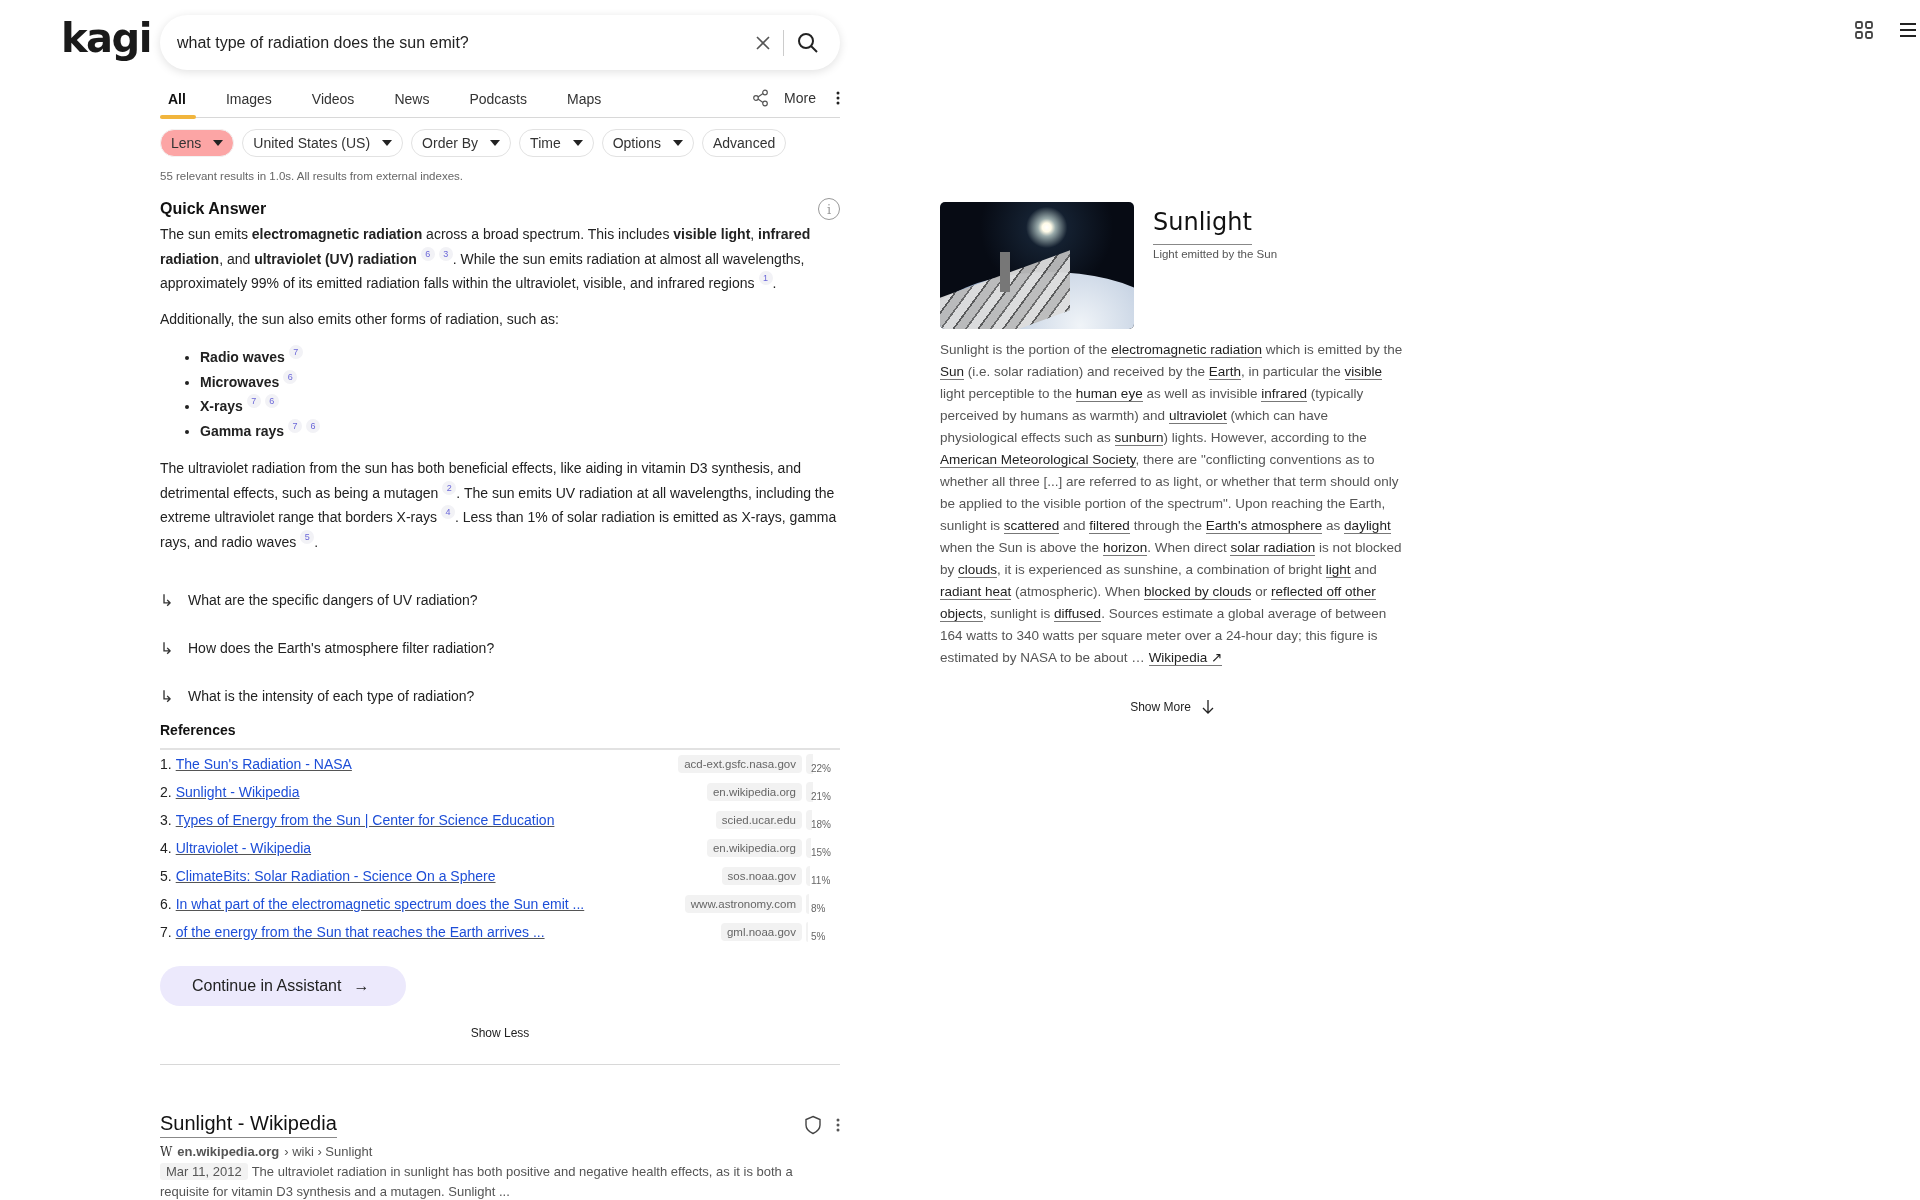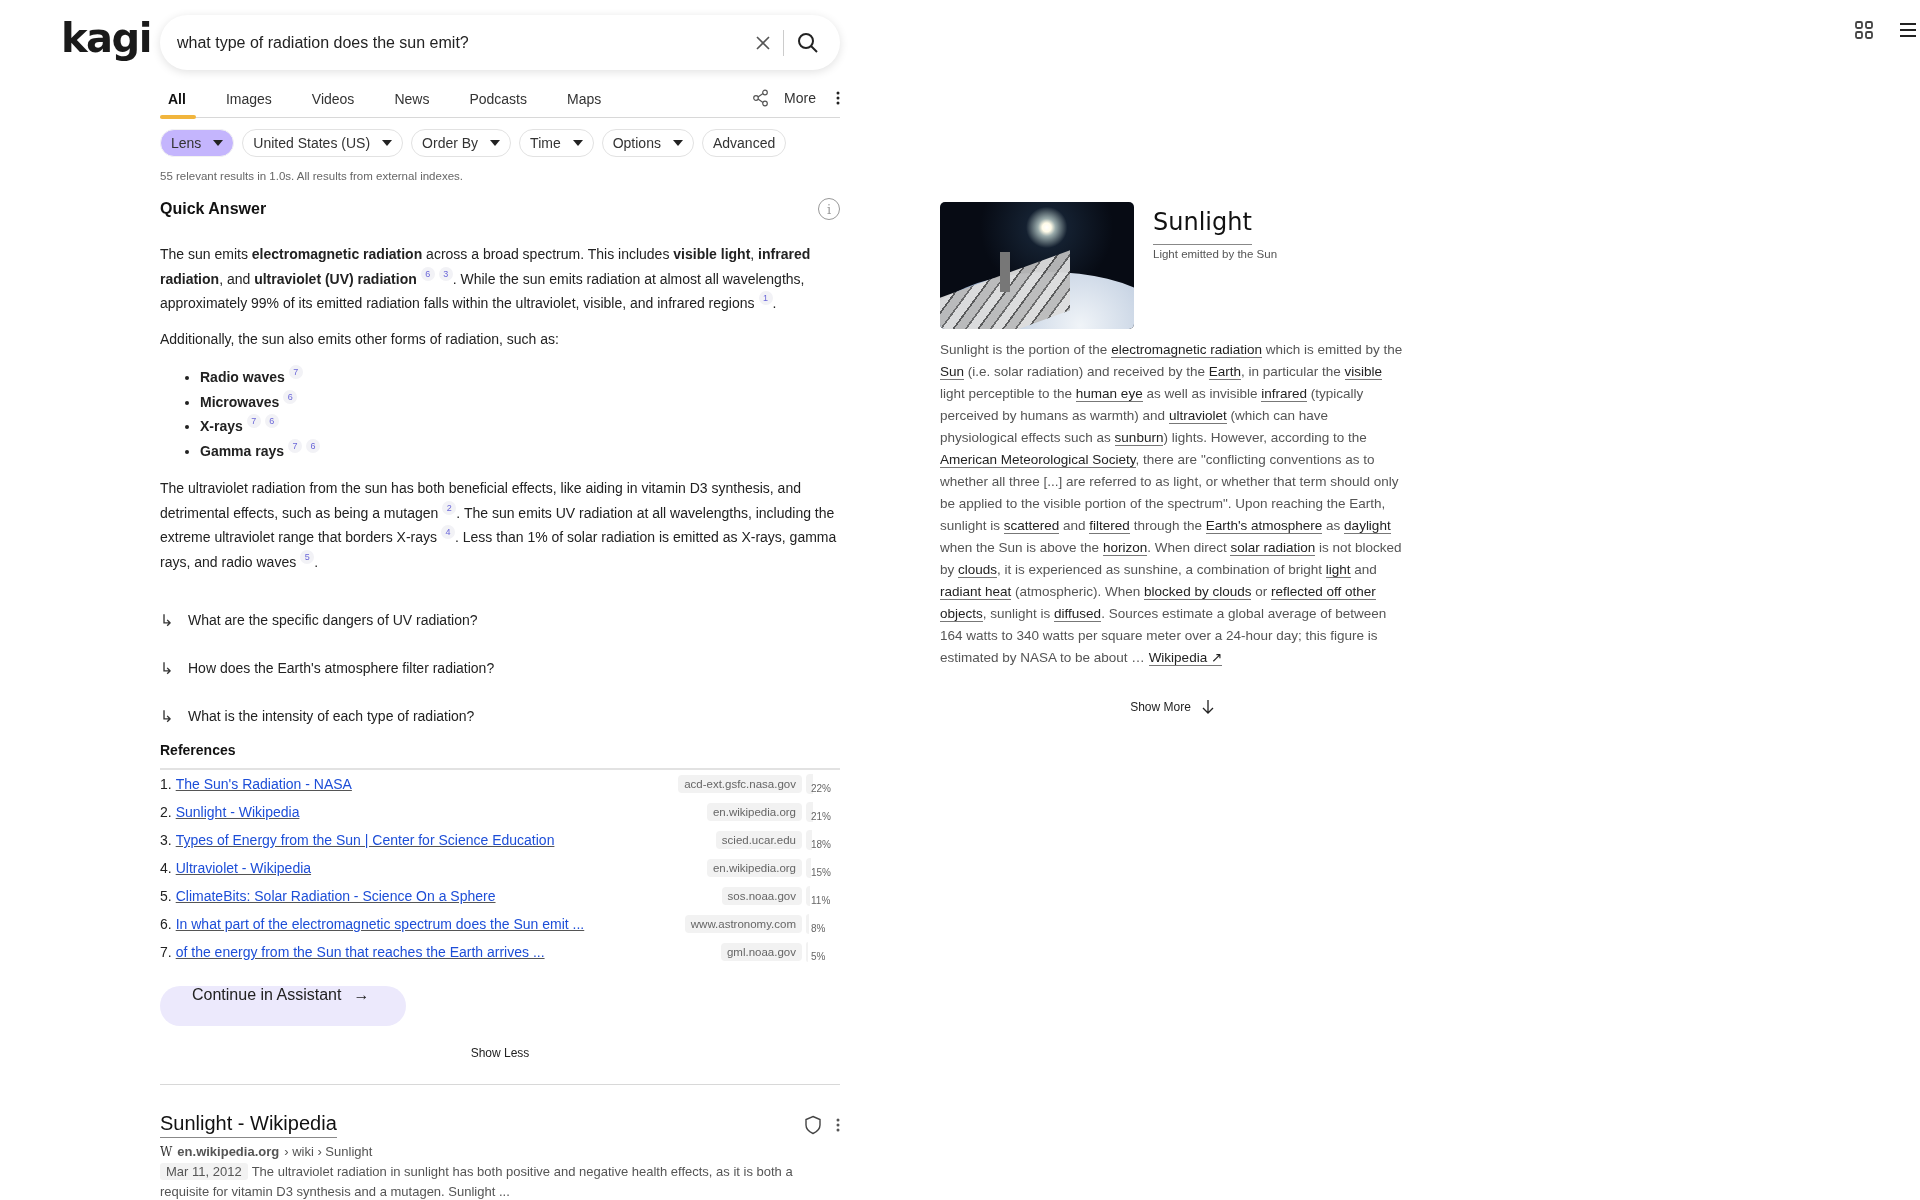--- a/index.html
+++ b/index.html
@@ -20,31 +20,31 @@
   .tabs { position: absolute; left: 160px; top: 88px; width: 680px; height: 30px; border-bottom: 1px solid #d8d8d8; display: flex; align-items: flex-start; }
   .tab { font-size: 14px; color: #333; margin-right: 24px; padding: 3px 8px 0 8px; position: relative; cursor: pointer; height: 29px; }
   .tab:first-child { padding-left: 8px; }
   .tab.active { font-weight: bold; color: #111; }
   .tab.active::after { content: ""; position: absolute; left: 0; bottom: -2px; width: 36px; height: 4px; border-radius: 2px; background: #f1b53d; }
   .tabs-right { margin-left: auto; display: flex; align-items: center; gap: 14px; padding-top: 1px; }
   .more-btn { display: flex; align-items: center; gap: 20px; font-size: 14px; color: #333; cursor: pointer; }
 
   .filters { position: absolute; left: 160px; top: 129px; display: flex; gap: 8px; }
   .chip { height: 28px; border: 1px solid #e2e2e2; border-radius: 14px; padding: 0 10px; display: flex; align-items: center; gap: 12px; font-size: 14px; color: #333; background: #fff; cursor: pointer; }
-  .chip.filled { background: #c4b5fd; border-color: #f2f2f2; }
+  .chip.filled { background: #fca5a5; border-color: #f2f2f2; }
   .caret { width: 0; height: 0; border-left: 5px solid transparent; border-right: 5px solid transparent; border-top: 6px solid #222; }
 
   .results-info { position: absolute; left: 160px; top: 170px; font-size: 11.5px; color: #666; }
 
   .qa { position: absolute; left: 160px; top: 197px; width: 680px; }
   .qa-head { display: flex; justify-content: space-between; align-items: center; height: 24px; }
   .qa-title { font-size: 16px; font-weight: bold; color: #111; }
   .info-icon { width: 22px; height: 22px; border: 1.5px solid #999; border-radius: 50%; display: flex; align-items: center; justify-content: center; font-size: 13px; color: #999; font-family: "DejaVu Serif", serif; cursor: pointer; }
   .qa p { font-size: 14px; line-height: 23.5px; color: #222; }
-  .qa p.p1 { margin-top: 22px; }
+  .qa p.p1 { margin-top: 2px; }
   .qa p.p2 { margin-top: 12px; }
   .qa ul { margin: 14px 0 0 40px; list-style: disc; font-size: 14px; }
   .qa ul li { line-height: 23.5px; font-weight: bold; color: #222; }
   .qa p.p3 { margin-top: 14px; }
   .cite { display: inline-block; min-width: 14px; height: 14px; border-radius: 7px; background: #f2f2f6; color: #6a66d8; font-size: 9px; line-height: 14px; text-align: center; font-weight: normal; vertical-align: 7px; margin-left: 4px; padding: 0 3px; cursor: pointer; }
 
   .followups { margin-top: 22px; }
   .followup { display: flex; align-items: center; gap: 8px; height: 48px; font-size: 14px; color: #222; cursor: pointer; }
   .followup .arr { font-size: 16px; color: #333; width: 20px; }
 
@@ -52,21 +52,21 @@
   .refs-title { font-size: 14px; font-weight: bold; color: #111; padding-bottom: 10px; border-bottom: 2px solid #e2e2e2; }
   .ref-row { display: flex; align-items: center; height: 28px; font-size: 14px; color: #222; }
   .ref-row:first-of-type { margin-top: 4px; }
   .ref-num { margin-right: 4px; }
   .ref-link { color: #1d4ed8; text-decoration: underline; text-decoration-color: #555; cursor: pointer; }
   .ref-domain { margin-left: auto; background: #f2f2f2; border-radius: 4px; padding: 3px 6px; font-size: 11.5px; color: #666; }
   .ref-pct { width: 34px; height: 20px; margin-left: 4px; position: relative; font-size: 10px; color: #666; display: flex; align-items: flex-end; padding-left: 5px; }
   .ref-pct .bar { position: absolute; left: 0; top: 0; height: 100%; background: #f2f2f2; border-radius: 4px 0 0 4px; }
   .ref-pct span { position: relative; }
 
-  .continue-btn { margin-top: 20px; width: 246px; height: 40px; border-radius: 20px; background: #ece9fc; display: flex; padding-left: 32px; gap: 12px; font-size: 16px; color: #222; cursor: pointer; border: none; }
+  .continue-btn { margin-top: 20px; width: 246px; height: 40px; border-radius: 20px; background: #ece9fc; display: flex; align-items: center; padding-left: 32px; gap: 12px; font-size: 16px; color: #222; cursor: pointer; border: none; }
   .show-less { margin-top: 22px; display: flex; justify-content: center; align-items: center; gap: 10px; font-size: 12px; color: #222; cursor: pointer; height: 20px; flex-direction: column; }
   .divider { margin-top: 16px; border-top: 1px solid #d8d8d8; }
 
   .result { position: absolute; left: 160px; top: 1112px; width: 680px; }
   .result-head { display: flex; align-items: center; justify-content: space-between; }
   .result-title { font-size: 20px; color: #111; border-bottom: 1px solid #888; padding-bottom: 2px; cursor: pointer; }
   .result-icons { display: flex; gap: 14px; align-items: center; }
   .result-url { margin-top: 6px; font-size: 13px; color: #555; display: flex; align-items: center; gap: 5px; }
   .result-url b { color: #555; }
   .result-snippet { margin-top: 3px; font-size: 13px; color: #555; line-height: 20px; }

